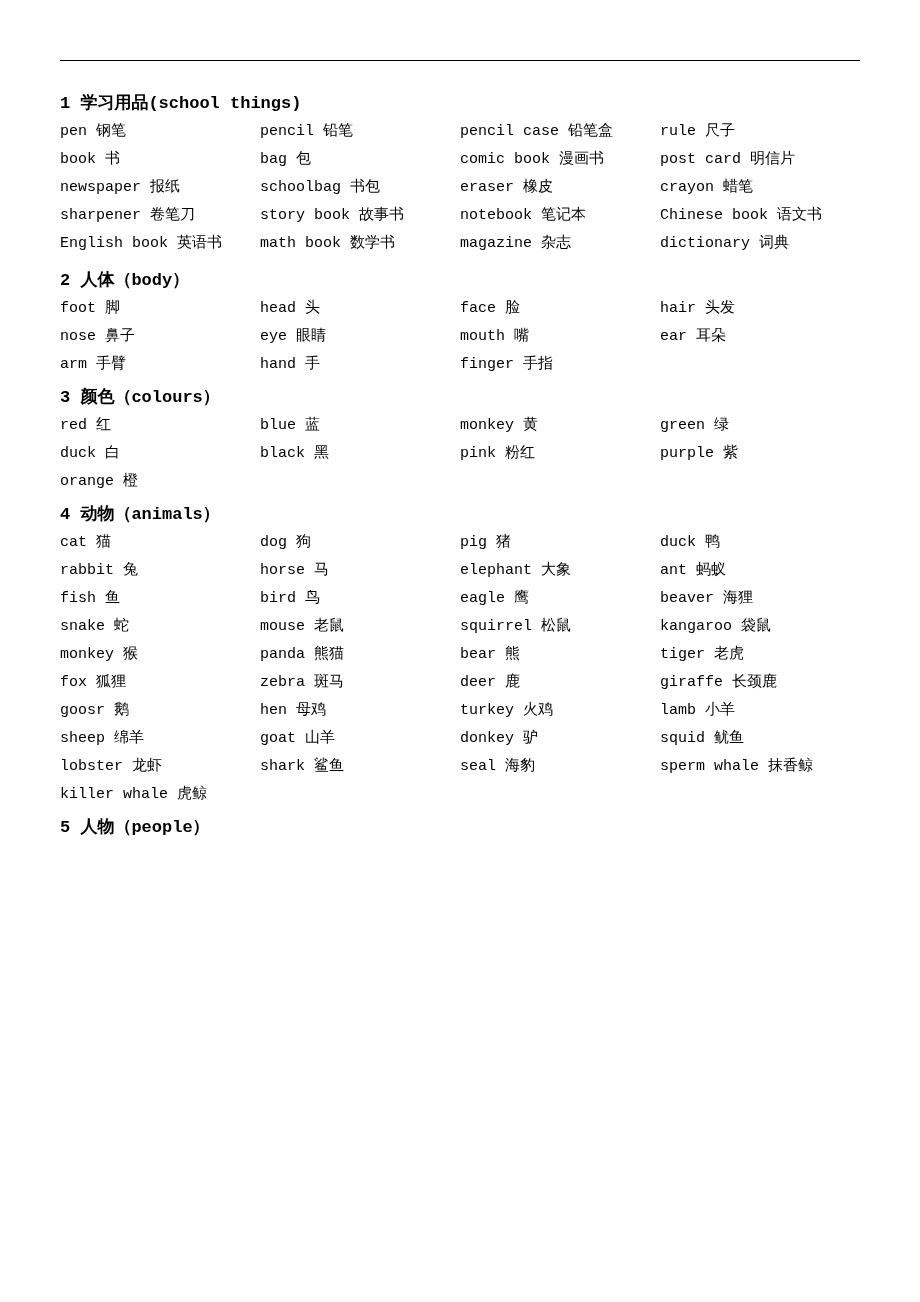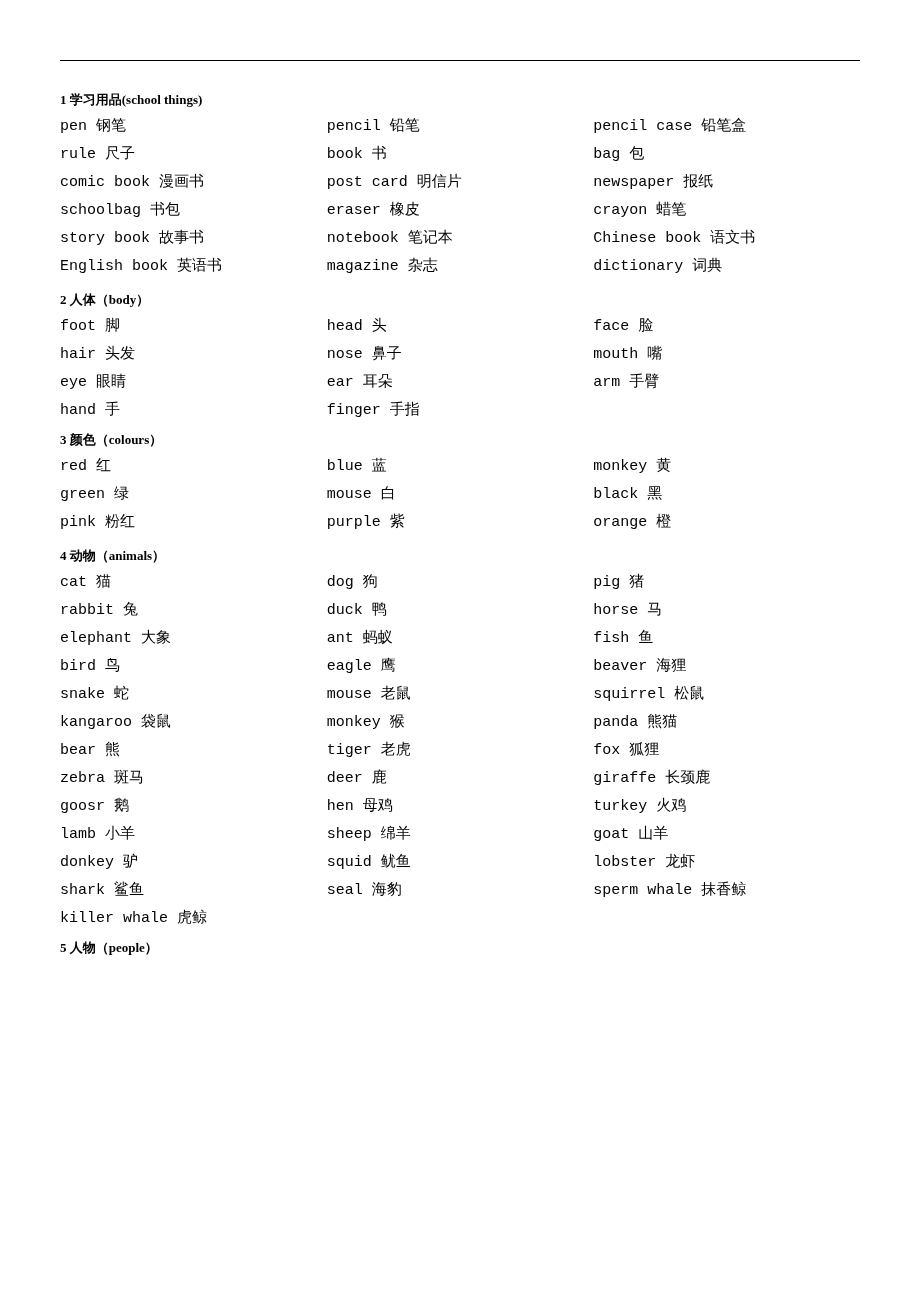--- a/index.html
+++ b/index.html
@@ -18,29 +18,28 @@
       padding: 60px 60px 40px 60px;
     }
 
     .top-border {
       border-top: 1.5px solid #000;
       margin-bottom: 30px;
     }
 
     .section-header {
       font-weight: bold;
-      font-size: 13px;
+      font-size: 17px;
       margin-bottom: 6px;
       margin-top: 10px;
-      font-family: Liberation Serif, serif;
     }
 
     .word-grid {
       display: grid;
-      grid-template-columns: 1fr 1fr 1fr;
+      grid-template-columns: 1fr 1fr 1fr 1fr;
       row-gap: 4px;
       column-gap: 0px;
       margin-bottom: 4px;
     }
 
     .word-item {
       font-size: 15px;
       line-height: 1.6;
     }
 
@@ -61,63 +60,65 @@
       <div class="word-item">pencil case 铅笔盒</div>
       <div class="word-item">rule 尺子</div>
       <div class="word-item">book 书</div>
       <div class="word-item">bag 包</div>
       <div class="word-item">comic book 漫画书</div>
       <div class="word-item">post card 明信片</div>
       <div class="word-item"> newspaper 报纸</div>
       <div class="word-item">schoolbag 书包</div>
       <div class="word-item">eraser 橡皮</div>
       <div class="word-item">crayon 蜡笔</div>
+      <div class="word-item">sharpener 卷笔刀</div>
       <div class="word-item">story book 故事书</div>
       <div class="word-item">notebook 笔记本</div>
       <div class="word-item">Chinese book 语文书</div>
       <div class="word-item">English book 英语书</div>
+      <div class="word-item">math book 数学书</div>
       <div class="word-item">magazine 杂志</div>
       <div class="word-item">dictionary 词典</div>
       <div class="word-item"></div>
     </div>
     <div class="section-header section-spacer">2 人体（body）</div>
     <div class="word-grid">
       <div class="word-item">foot 脚</div>
       <div class="word-item">head 头</div>
       <div class="word-item">face 脸</div>
       <div class="word-item">hair 头发</div>
       <div class="word-item">nose 鼻子</div>
+      <div class="word-item">eye 眼睛</div>
       <div class="word-item">mouth 嘴</div>
-      <div class="word-item">eye 眼睛</div>
       <div class="word-item">ear 耳朵</div>
       <div class="word-item">arm 手臂</div>
       <div class="word-item">hand 手</div>
       <div class="word-item">finger 手指</div>
     </div>
     <div class="section-header section-spacer">3 颜色（colours）</div>
     <div class="word-grid">
       <div class="word-item">red 红</div>
       <div class="word-item">blue 蓝</div>
       <div class="word-item">monkey 黄</div>
       <div class="word-item">green 绿</div>
-      <div class="word-item">mouse 白</div>
+      <div class="word-item">duck 白</div>
       <div class="word-item">black 黑</div>
       <div class="word-item">pink 粉红</div>
       <div class="word-item">purple 紫</div>
       <div class="word-item">orange 橙</div>
       <div class="word-item"></div>
       <div class="word-item"></div>
     </div>
     <div class="section-header section-spacer">4 动物（animals）</div>
     <div class="word-grid">
       <div class="word-item">cat 猫</div>
       <div class="word-item">dog 狗</div>
       <div class="word-item">pig 猪</div>
+      <div class="word-item">duck 鸭</div>
       <div class="word-item">rabbit 兔</div>
-      <div class="word-item">duck 鸭</div>
       <div class="word-item">horse 马</div>
       <div class="word-item">elephant 大象</div>
       <div class="word-item">ant 蚂蚁</div>
       <div class="word-item">fish 鱼</div>
       <div class="word-item">bird 鸟</div>
       <div class="word-item">eagle 鹰</div>
       <div class="word-item">beaver 海狸</div>
       <div class="word-item">snake 蛇</div>
       <div class="word-item">mouse 老鼠</div>
       <div class="word-item">squirrel 松鼠</div>

